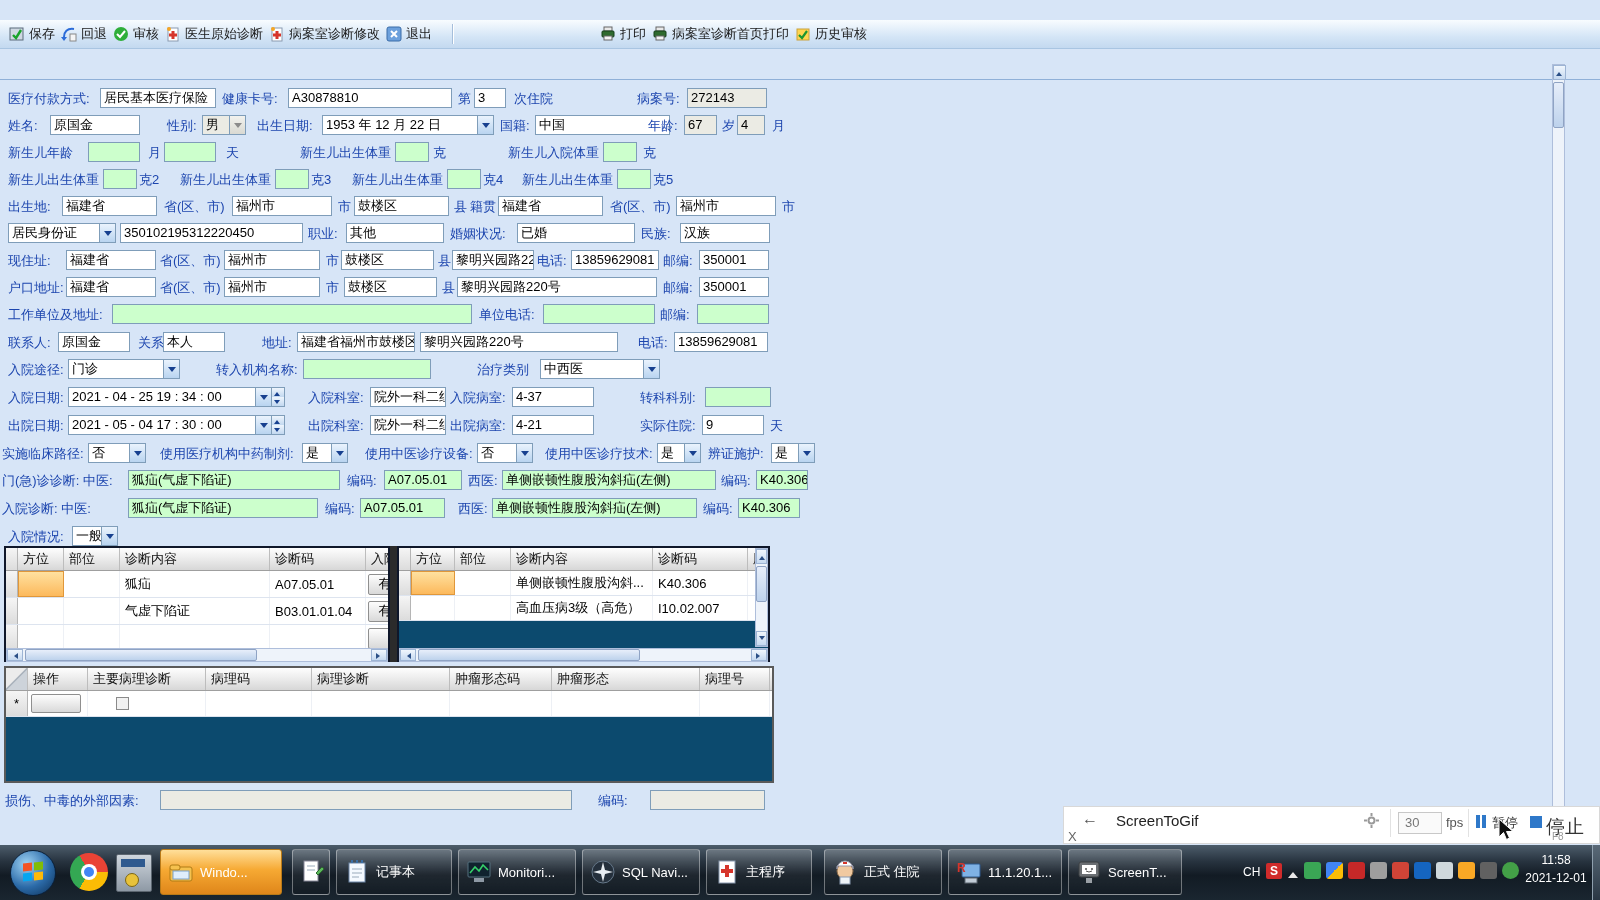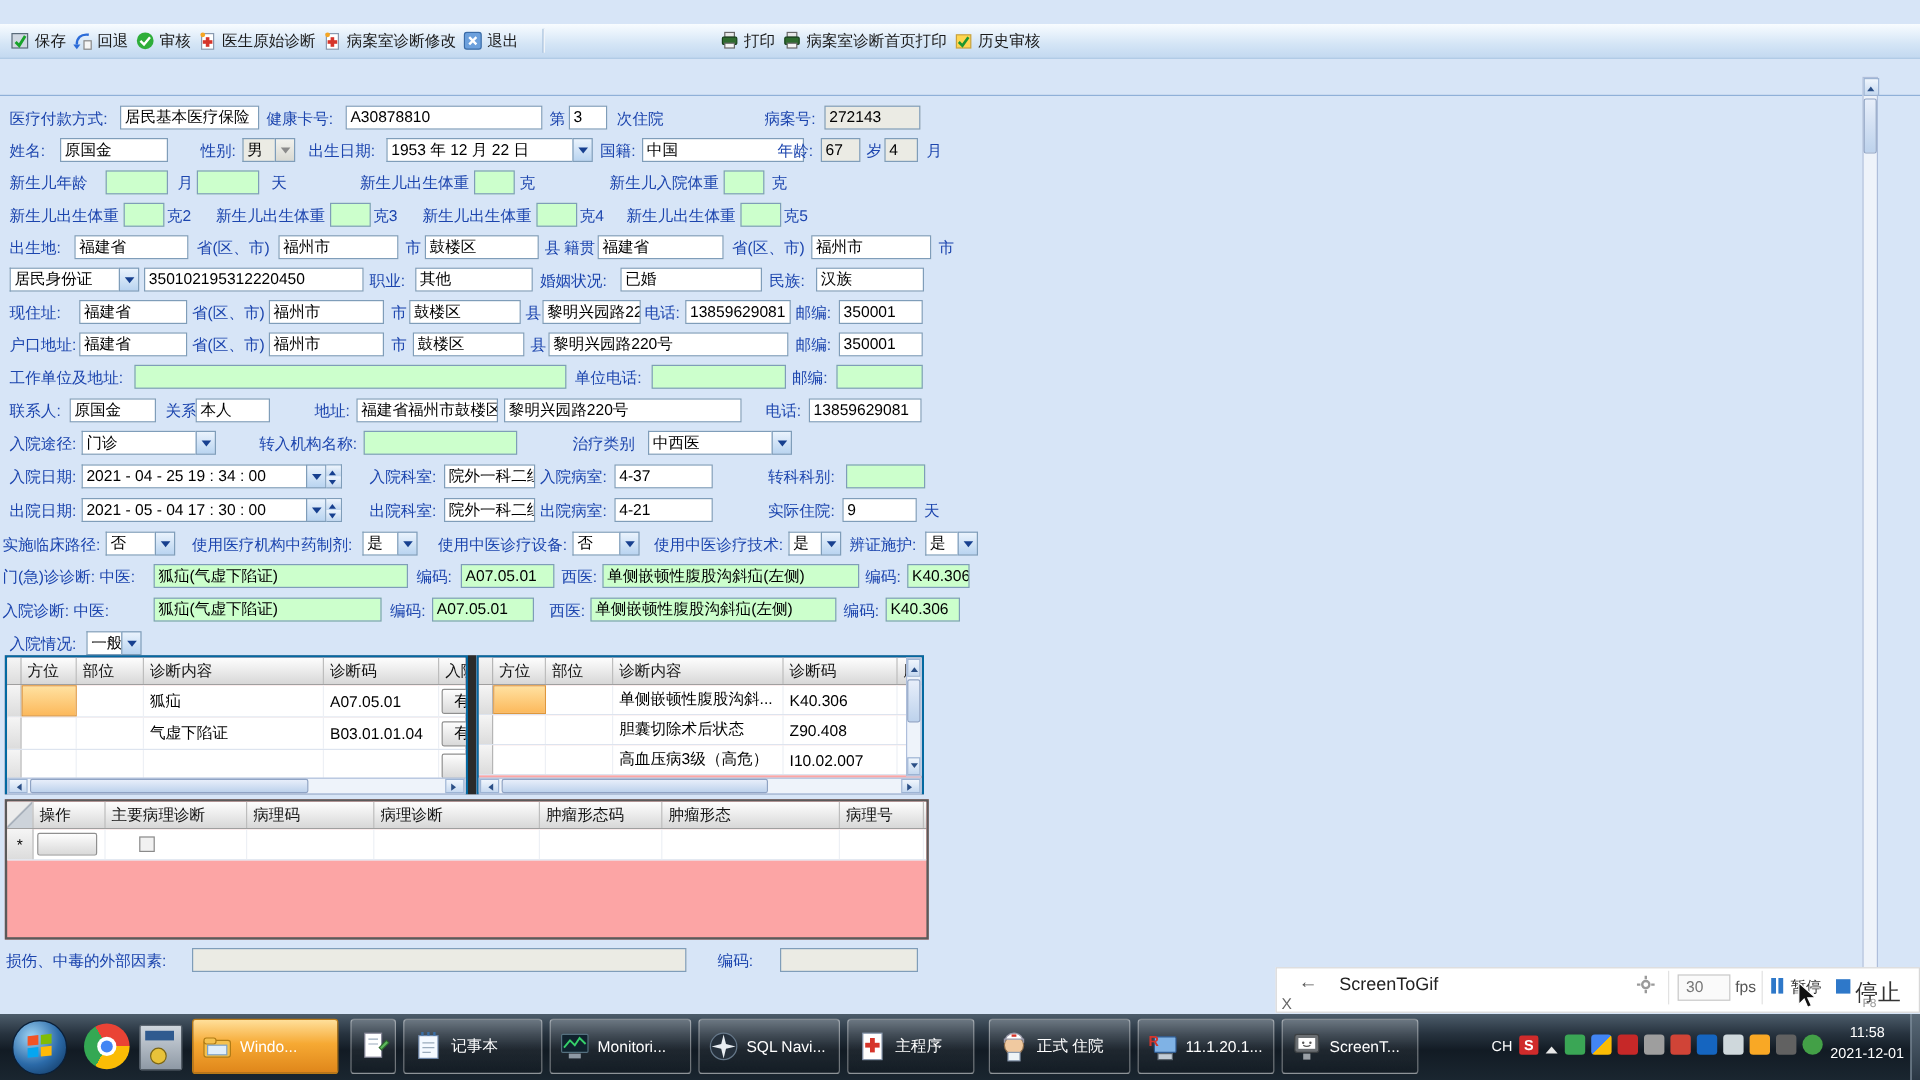--- a/index.html
+++ b/index.html
@@ -40,21 +40,21 @@
     background:linear-gradient(#eaf3fd,#b9d4f0);display:flex;align-items:center;justify-content:center}
   .car::after{content:'';border:4px solid transparent;border-top:5px solid #17408f;margin-top:5px}
   .car.dis{background:linear-gradient(#f2f2ee,#d9d9d2)}
   .car.dis::after{border-top-color:#8b8b8b}
   .spin{width:13px;display:flex;flex-direction:column;box-sizing:border-box;border:1px solid #7f9db9;border-left:none}
   .spin b{flex:1;background:linear-gradient(#eef5fd,#c2d8f0);position:relative}
   .spin b::after{content:'';position:absolute;left:2px;top:3px;border:3px solid transparent}
   .spin b.up::after{border-bottom:4px solid #17408f;top:1px}
   .spin b.dn::after{border-top:4px solid #17408f}
   
-  .grid{position:absolute;background:#fca5a5;border:2px solid #0369a1;box-sizing:border-box;overflow:hidden}
+  .grid{position:absolute;background:#0c4a6e;border:2px solid #0f172a;box-sizing:border-box;overflow:hidden}
   .ghead{display:flex;height:22px;background:linear-gradient(#fefefe,#e9e9e9 55%,#d7d7d7);border-bottom:1px solid #9f9f9f}
   .gh{box-sizing:border-box;border-right:1px solid #bdbdbd;font-size:13px;line-height:22px;padding:0 5px;
     color:#111;overflow:hidden;white-space:nowrap;flex:none}
   .grow{display:flex;background:#fff;border-bottom:1px solid #dde4ef}
   .gc{box-sizing:border-box;border-right:1px solid #edf0f5;font-size:13px;padding:0 5px;
     overflow:hidden;white-space:nowrap;flex:none;display:flex;align-items:center}
   .rowhdr{flex:none;background:linear-gradient(#f5f5f5,#dcdcdc);border-right:1px solid #b5b5b5;box-sizing:border-box}
   .selcell{background:linear-gradient(#ffe1a0,#fcb95c);border:1px solid #e0973a}
   .btn3d{background:linear-gradient(#fdfdfd,#d9d9d9);border:1px solid #8f8f8f;border-radius:2px;
     font-size:13px;display:flex;align-items:center;justify-content:center}
@@ -479,28 +479,20 @@
       <span class="gc selcell" style="width:44px"></span>
       <span class="gc" style="width:56px"></span>
       <span class="gc" style="width:142px">单侧嵌顿性腹股沟斜...</span>
       <span class="gc" style="width:95px">K40.306</span>
       <span class="gc" style="width:20px"></span>
     </div>
     <div class="grow" style="height:24px">
       <span class="rowhdr" style="width:12px"></span>
       <span class="gc" style="width:44px"></span>
       <span class="gc" style="width:56px"></span>
-      <span class="gc" style="width:142px">胆囊切除术后状态</span>
-      <span class="gc" style="width:95px">Z90.408</span>
-      <span class="gc" style="width:20px"></span>
-    </div>
-    <div class="grow" style="height:24px">
-      <span class="rowhdr" style="width:12px"></span>
-      <span class="gc" style="width:44px"></span>
-      <span class="gc" style="width:56px"></span>
       <span class="gc" style="width:142px">高血压病3级（高危）</span>
       <span class="gc" style="width:95px">I10.02.007</span>
       <span class="gc" style="width:20px"></span>
     </div>
   </div>
   <div class="vsb" style="left:755px;top:548px;height:99px">
     <span class="sbtn u"></span>
     <span class="thumb" style="height:34px;margin-top:2px"></span>
     <span class="sbtn d" style="margin-top:auto"></span>
   </div>

